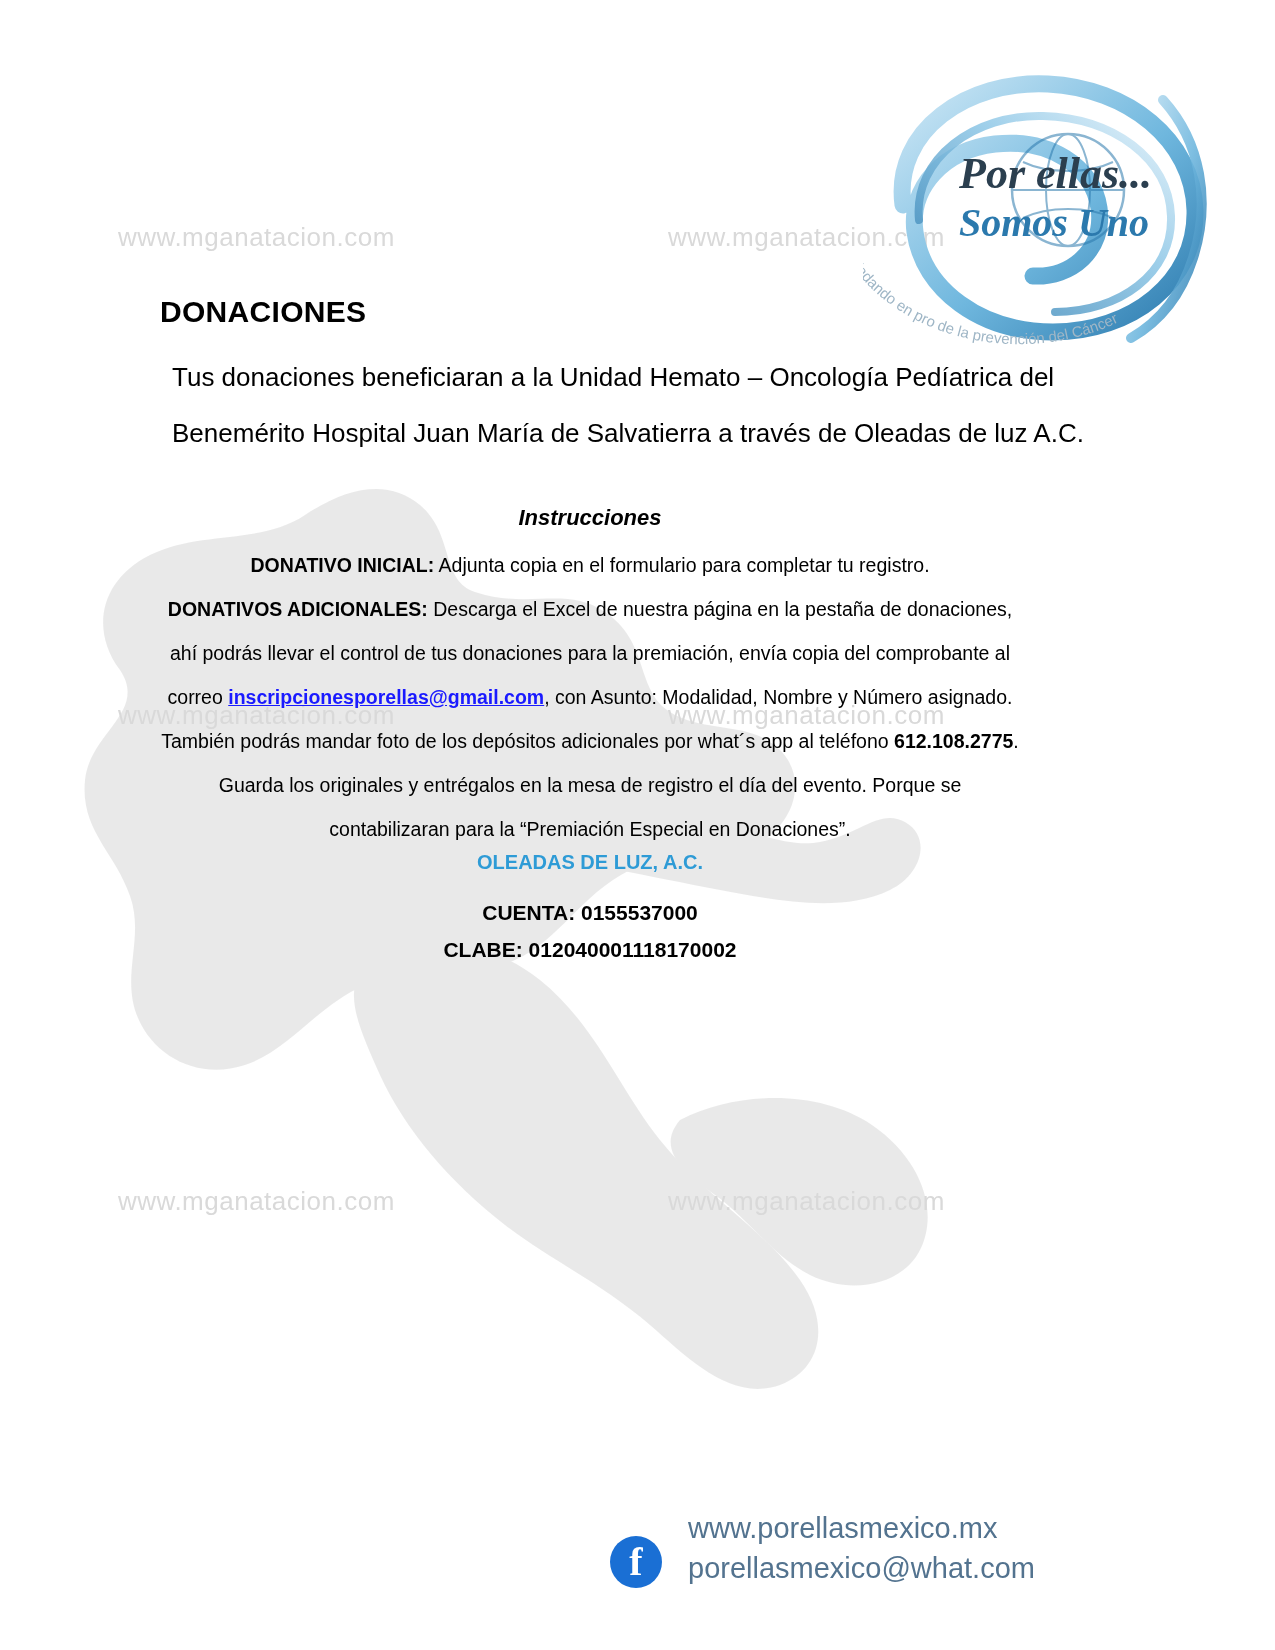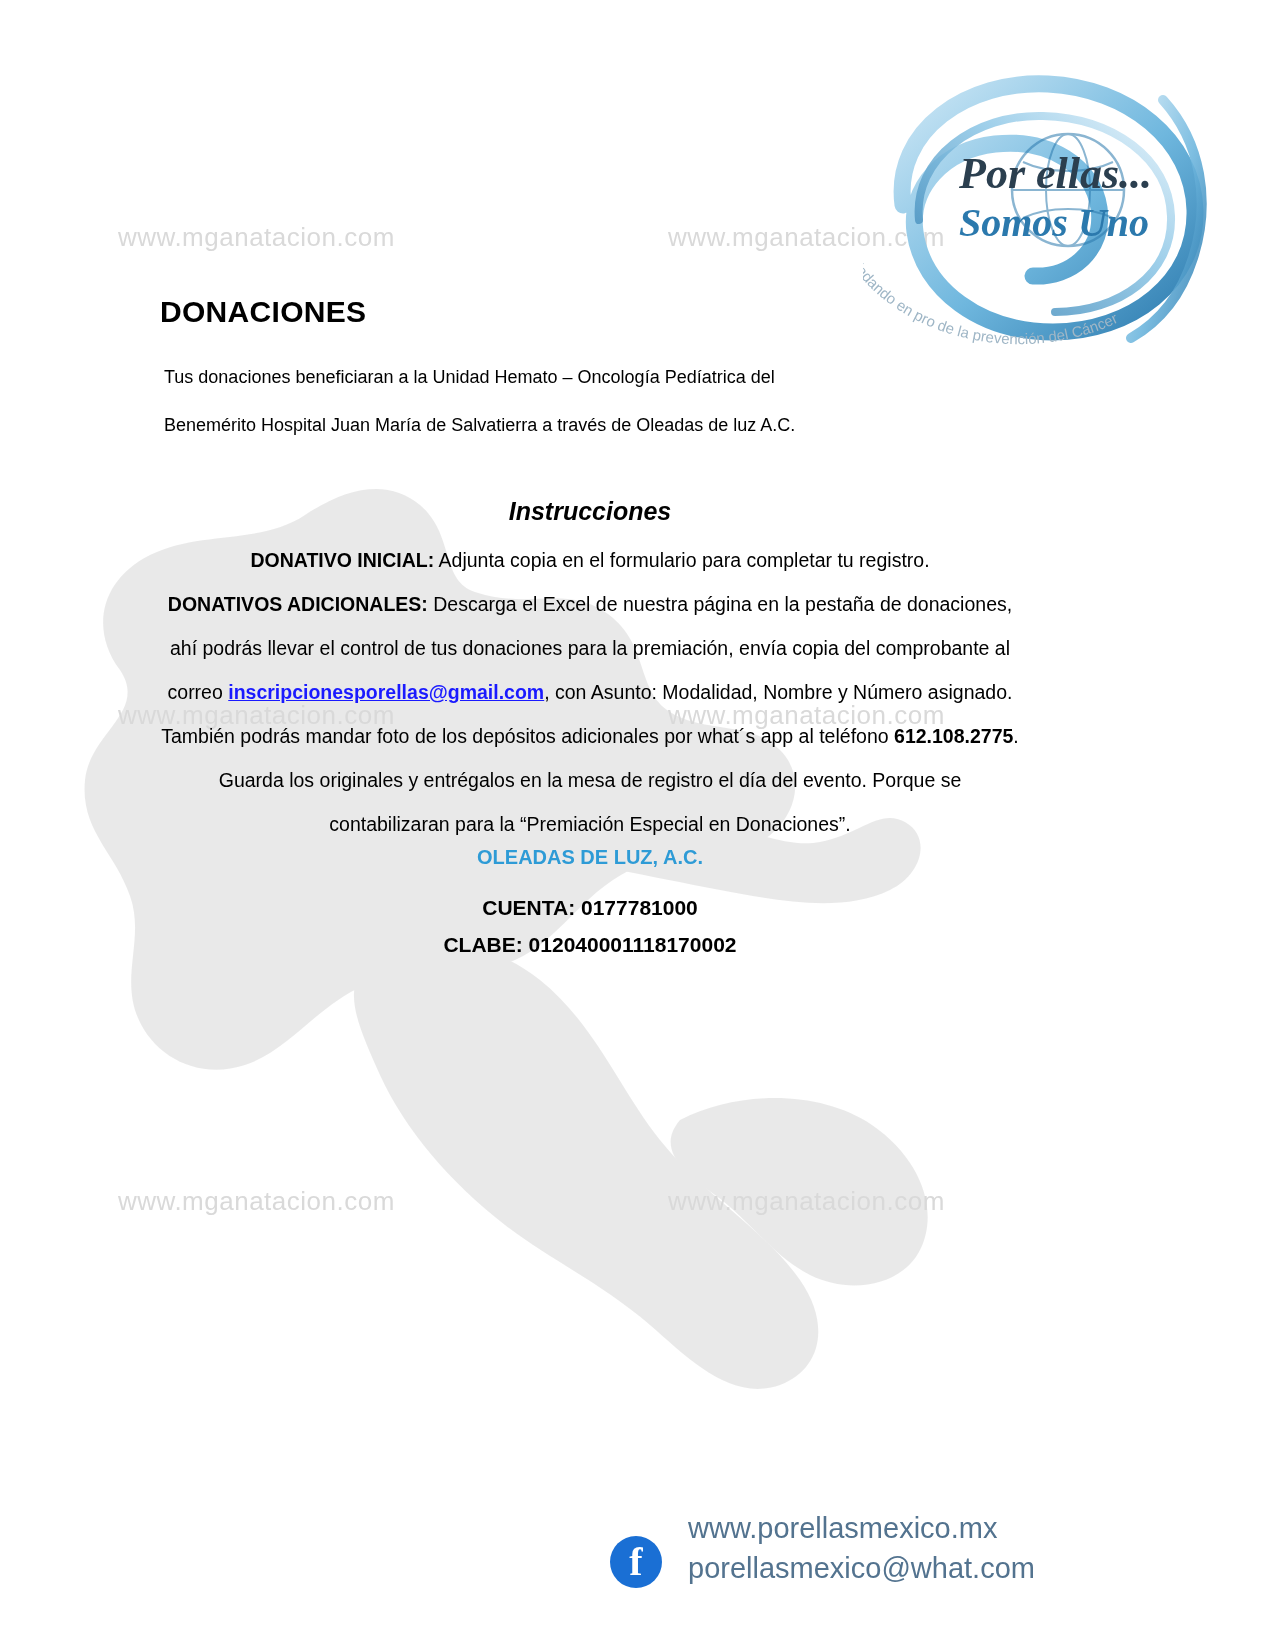--- a/index.html
+++ b/index.html
@@ -57,28 +57,28 @@
     top: 295px;
     width: 860px;
   }
   h1.doc-title {
     font-size: 30px;
     font-weight: bold;
     margin: 0 0 26px 0;
     letter-spacing: 0.3px;
   }
   p.lead {
-    font-size: 18px;
+    font-size: 26px;
     line-height: 44px;
-    margin: 4px;
+    margin: 12px;
     white-space: nowrap;
   }
   .instr-head {
     text-align: center;
-    font-size: 25px;
+    font-size: 22px;
     font-weight: bold;
     font-style: italic;
     margin: 50px 0 12px 0;
   }
   .para {
     font-size: 19.5px;
     line-height: 44px;
     margin: 0;
     text-align: center;
   }
@@ -247,21 +247,21 @@
       <b>DONATIVO INICIAL:</b><span> Adjunta copia en el formulario para completar tu registro.</span>
     </p>
 
     <p class="para">
       <b>DONATIVOS ADICIONALES:</b><span> Descarga el Excel de nuestra página en la pestaña de donaciones, ahí podrás llevar el control de tus donaciones para la premiación, envía copia del comprobante al correo </span><a class="mail-link" href="#">inscripcionesporellas@gmail.com</a><span>, con Asunto: Modalidad, Nombre y Número asignado. También podrás mandar foto de los depósitos adicionales por what´s app al teléfono </span><b>612.108.2775</b><span>. Guarda los originales y entrégalos en la mesa de registro el día del evento. Porque se contabilizaran  para la  “Premiación Especial en Donaciones”.</span>
     </p>
 
 
     <div class="acct-block">
       <div class="acct-org">OLEADAS DE LUZ, A.C.</div>
-      <div class="acct-line">CUENTA: 0177781000</div>
+      <div class="acct-line">CUENTA: 0155537000</div>
       <div class="acct-line">CLABE: 012040001118170002</div>
     </div>
 
   </div>
 
   <div class="footer">
     <div class="fb-icon"></div>
     <div class="footer-lines">
       <div>www.porellasmexico.mx</div>
       <div>porellasmexico@what.com</div>

